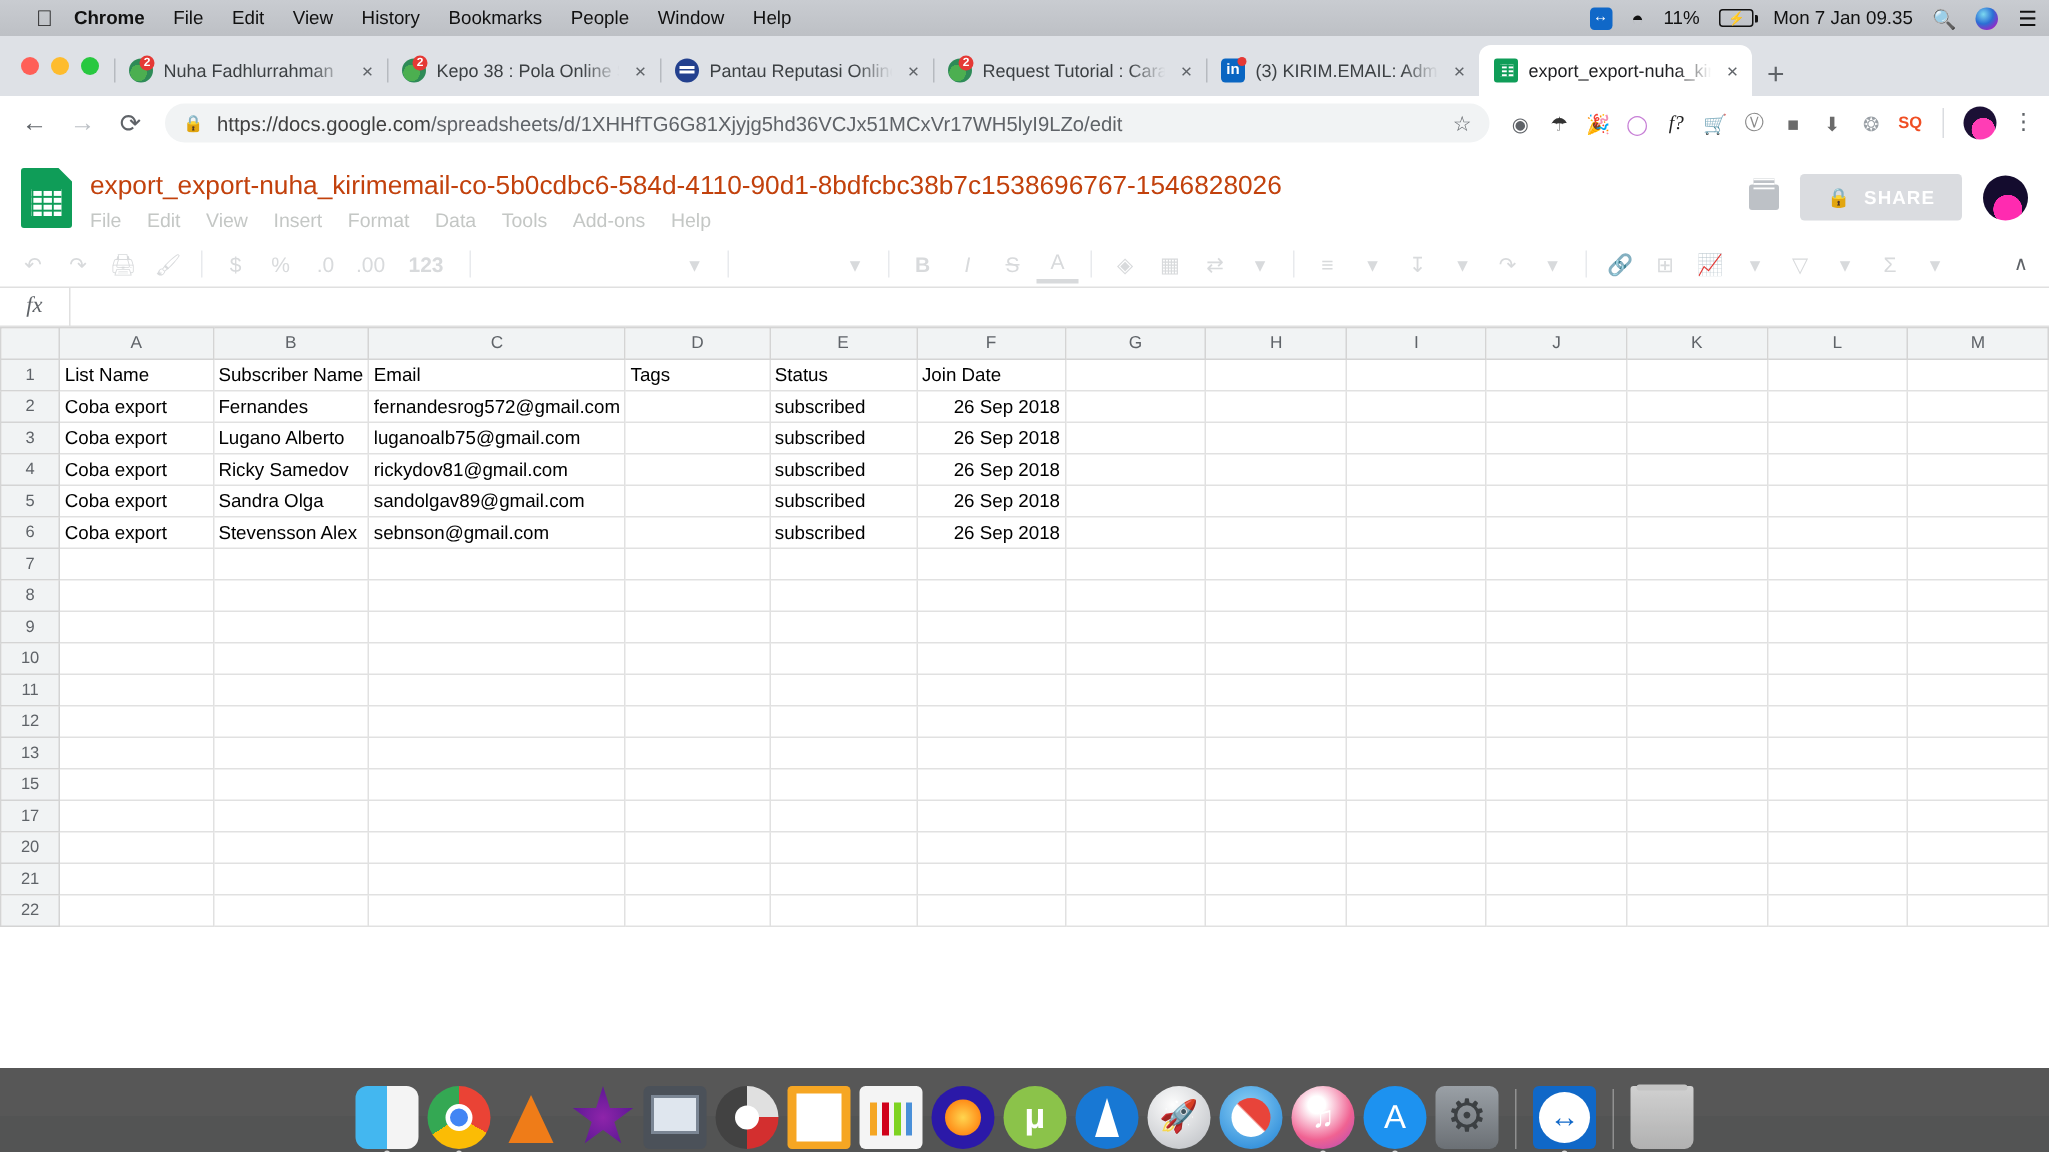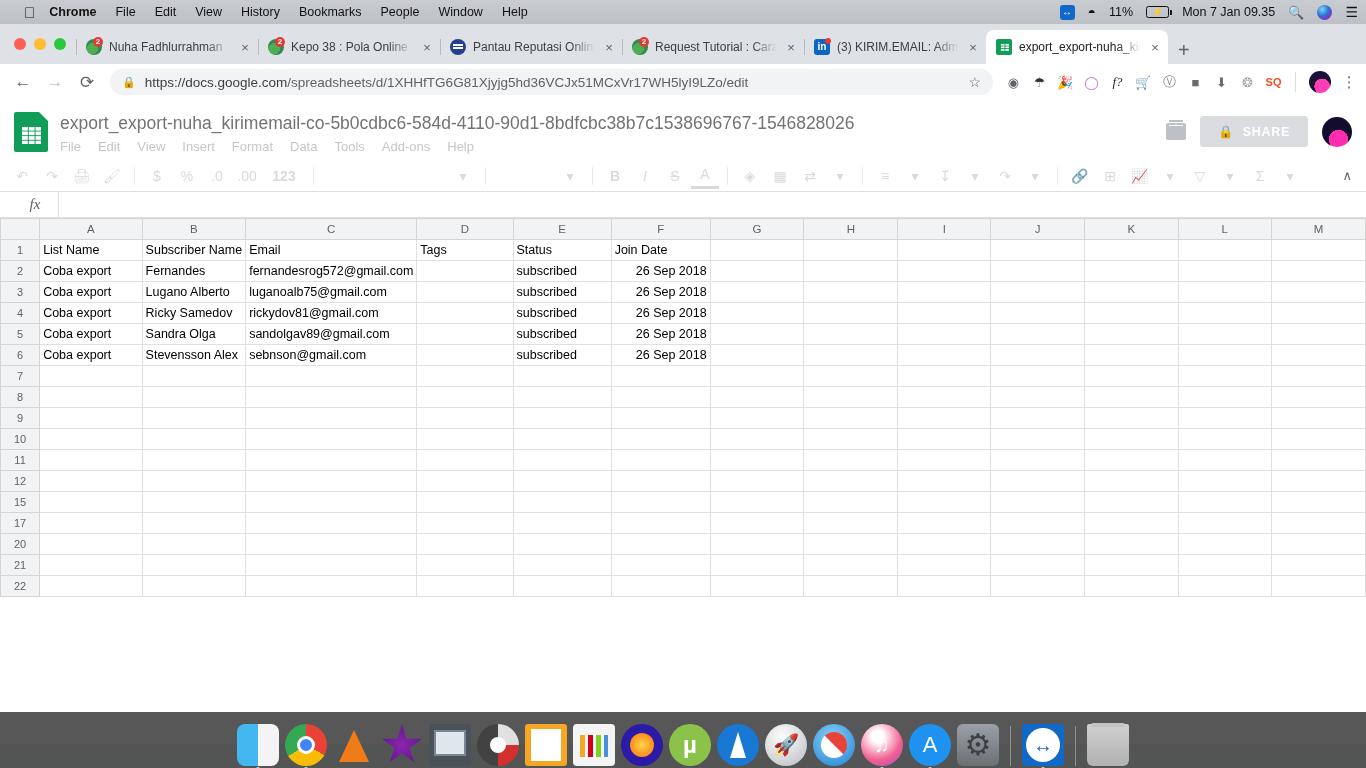--- a/index.html
+++ b/index.html
@@ -147,21 +147,21 @@
   .doclogo:before {
     content: ""; position: absolute; right: 0; top: 0; border-width: 0 9px 9px 0;
     border-style: solid; border-color: #fff #fff transparent transparent;
   }
   .doclogo:after {
     content: ""; position: absolute; left: 7px; top: 14px; width: 20px; height: 18px;
     background: #fff;
     background-image: linear-gradient(#0f9d58 1.2px, transparent 0), linear-gradient(90deg,#0f9d58 1.2px, transparent 0);
     background-size: 100% 4.6px, 6.8px 100%;
   }
-  .doctitle { font-size: 17.5px; color: #737373; font-weight: normal; line-height: 26px; white-space: nowrap; }
+  .doctitle { font-size: 17.5px; color: #c2410c; font-weight: normal; line-height: 26px; white-space: nowrap; }
   .docmenu { display: flex; gap: 17px; font-size: 13px; color: #c4c7c5; margin-top: 3px; }
   .headright { margin-left: auto; display: flex; align-items: center; gap: 14px; padding-top: 6px; }
   .cmticon { width: 20px; height: 17px; background: #bdc1c6; border-radius: 2px; position: relative; }
   .cmticon:after {
     content: ""; position: absolute; left: 3px; bottom: 12px; width: 14px; height: 9px;
     background: #bdc1c6;
     background-image: linear-gradient(#fff 1.5px, transparent 0);
     background-size: 100% 3px;
   }
   .sharebtn {
@@ -181,21 +181,21 @@
   }
   .tb { width: 28px; height: 26px; display: flex; align-items: center; justify-content: center; font-size: 14px; }
   .tb.wide { width: 42px; font-weight: bold; }
   .sep { width: 1px; height: 18px; background: #e8eaed; margin: 0 6px; }
   .blank { width: 125px; }
   .blank2 { width: 60px; }
   .collapse { margin-left: auto; color: #5f6368; font-size: 13px; padding-right: 6px; }
 
   .fxbar {
     height: 26px; border-bottom: 1px solid #e0e0e0;
-    display: flex; align-items: center; padding-left: 12px;
+    display: flex; align-items: center;
   }
   .fxlabel {
     width: 46px; text-align: center; font-style: italic;
     font-family: "Liberation Serif", serif; font-size: 15px; color: #5f6368;
   }
   .fxinput { flex: 1; border-left: 1px solid #e0e0e0; height: 26px; }
 
   
   .grid { position: relative; height: 480px; overflow: hidden; }
   table.g { border-collapse: collapse; table-layout: fixed; font-size: 12.5px; color: #000; }
@@ -664,20 +664,36 @@
               <td></td>
               <td></td>
               <td></td>
               <td></td>
               <td></td>
               <td></td>
               <td></td>
               <td></td>
             </tr>
             <tr>
+              <th class="rowhdr">13</th>
+              <td></td>
+              <td></td>
+              <td></td>
+              <td></td>
+              <td></td>
+              <td></td>
+              <td></td>
+              <td></td>
+              <td></td>
+              <td></td>
+              <td></td>
+              <td></td>
+              <td></td>
+            </tr>
+            <tr>
               <th class="rowhdr">15</th>
               <td></td>
               <td></td>
               <td></td>
               <td></td>
               <td></td>
               <td></td>
               <td></td>
               <td></td>
               <td></td>

